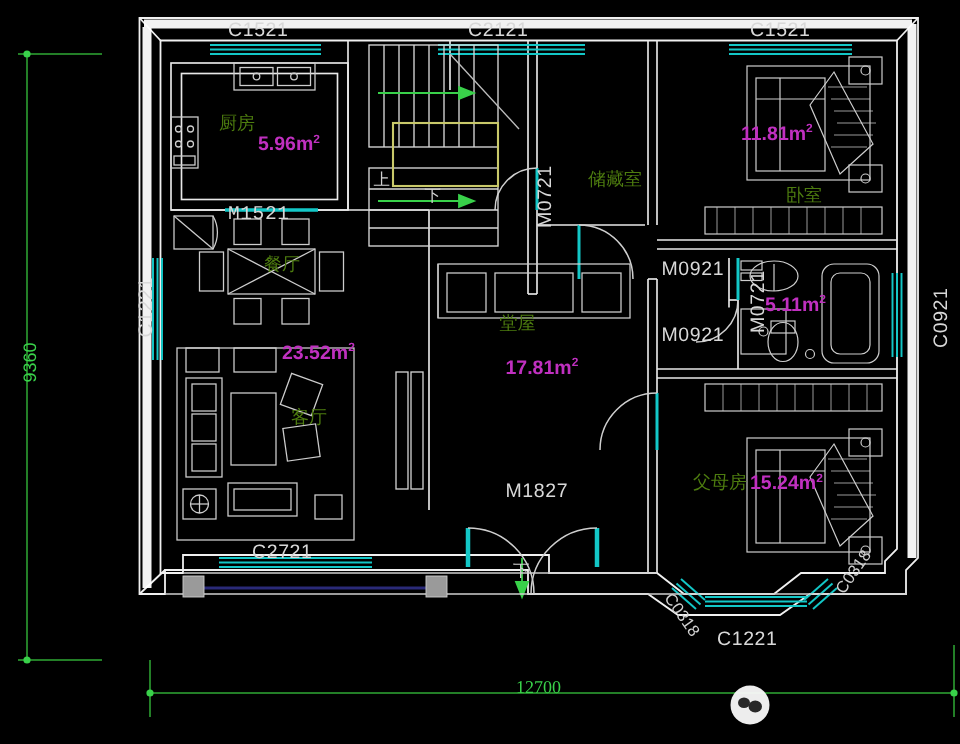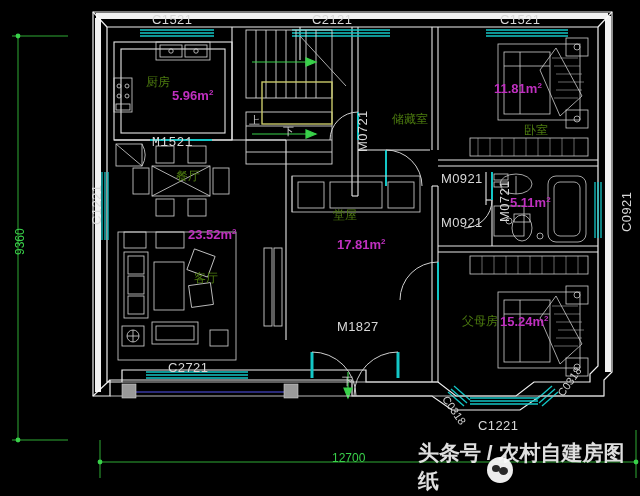--- a/index.html
+++ b/index.html
@@ -378,21 +378,21 @@
   <g stroke="#2a2a78" stroke-width="2">
     <line x1="134" y1="392" x2="288" y2="392"></line>
   </g>
   <g fill="#9a9a9a" stroke="#cfcfcf" stroke-width="0.6">
     <rect x="122" y="384" width="14" height="14"></rect>
     <rect x="284" y="384" width="14" height="14"></rect>
   </g>
 </svg>
 
 <div class="lbl grn rot90" style="left:14px;top:255px;">9360</div>
-<div class="lbl grn" style="left:332px;top:452px;">12700</div>
+<div class="lbl grn" style="left:344px;top:452px;font-family:Liberation Serif, serif;">12700</div>
 
 <div class="lbl wht" style="left:152px;top:13px;">C1521</div>
 <div class="lbl wht" style="left:312px;top:13px;">C2121</div>
 <div class="lbl wht" style="left:500px;top:13px;">C1521</div>
 <div class="lbl wht rot90" style="left:90px;top:225px;">C1221</div>
 <div class="lbl wht rot90" style="left:620px;top:232px;">C0921</div>
 <div class="lbl wht" style="left:168px;top:361px;">C2721</div>
 <div class="lbl wht" style="left:478px;top:419px;">C1221</div>
 <div class="lbl wht-s" style="left:449px;top:394px;transform:rotate(55deg);transform-origin:0 0;">C0318</div>
 <div class="lbl wht-s" style="left:556px;top:392px;transform:rotate(-55deg);transform-origin:0 0;">C0318</div>
@@ -422,16 +422,15 @@
 <div class="lbl cn" style="left:392px;top:113px;">储藏室</div>
 
 <div class="lbl mag" style="left:494px;top:82px;"><span>11.81m</span><sup>2</sup></div>
 <div class="lbl cn" style="left:524px;top:124px;">卧室</div>
 
 <div class="lbl mag" style="left:510px;top:196px;"><span>5.11m</span><sup>2</sup></div>
 
 <div class="lbl cn" style="left:462px;top:315px;">父母房</div>
 <div class="lbl mag" style="left:500px;top:315px;"><span>15.24m</span><sup>2</sup></div>
 
-<div class="wm" style="left:418px;top:467px;transform:translateY(-50%);">头条号 / 农村自建房图纸</div>
 <div class="wmlogo" style="left:487px;top:457px;"></div>
 
 </div>
 
 </body></html>

